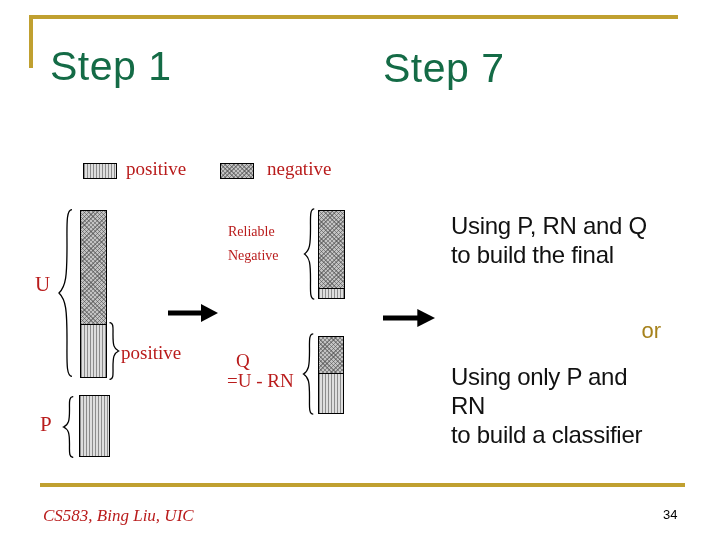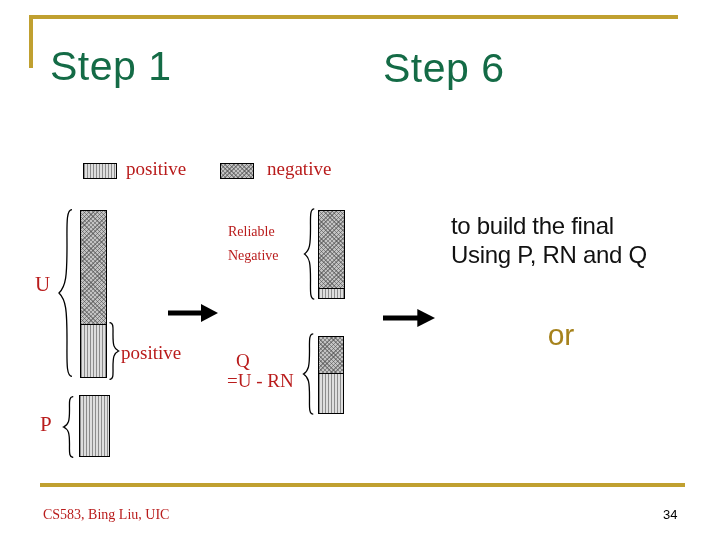--- a/index.html
+++ b/index.html
@@ -69,40 +69,40 @@
   .q-lab{left:227px;top:351px;font-size:19px;line-height:20px;}
   .q-lab .line:first-child{padding-left:9px;}
   .line{display:block;}
 
   
   .opt{position:absolute;left:451px;width:215px;color:#111;
        font-size:24px;letter-spacing:-0.3px;line-height:29px;
        font-family:"Liberation Sans",sans-serif;}
   .opt1{top:211px;}
   .opt2{top:362px;}
-  .or-lab{position:absolute;left:461px;top:320px;width:200px;text-align:center;
-          font-size:30px;color:var(--or-gold,#A6821C);line-height:1;
+  .or-lab{position:absolute;left:461px;top:320px;width:200px;text-align:right;
+          font-size:22px;color:var(--or-gold,#A6821C);line-height:1;
           font-family:"Liberation Sans",sans-serif;}
 
   
-  .credit{left:43px;top:507px;font-size:14px;}
+  .credit{left:43px;top:507px;font-size:17px;font-style:italic;}
   .pageno{position:absolute;left:663px;top:507px;font-size:13px;color:#000;
           font-family:"Liberation Sans",sans-serif;}
 </style>
 </head>
 <body>
 
 <div class="slide">
 
   <div class="rule top"></div>
   <div class="rule vert"></div>
   <div class="rule bottom"></div>
 
   <h1 class="title t1">Step 1</h1>
-  <h1 class="title t2">Step 6</h1>
+  <h1 class="title t2">Step 7</h1>
 
   <div class="swatch striped sw-pos"></div>
   <div class="serif-label lg-pos">positive</div>
   <div class="swatch crosshatch sw-neg"></div>
   <div class="serif-label lg-neg">negative</div>
 
   <div class="serif-label u-lab">U</div>
   <div class="glyph u-brace">
     <svg viewBox="0 0 20 100" preserveAspectRatio="none">
         <path d="M15 1 C9 1 10 10 10 22 C10 40 9 46 2 50 C9 54 10 60 10 78 C10 90 9 99 15 99" fill="none" stroke="#000" stroke-width="1.3" vector-effect="non-scaling-stroke"></path>
@@ -165,21 +165,25 @@
   <div class="glyph p-brace">
     <svg viewBox="0 0 20 100" preserveAspectRatio="none">
         <path d="M15 1 C9 1 10 10 10 22 C10 40 9 46 2 50 C9 54 10 60 10 78 C10 90 9 99 15 99" fill="none" stroke="#000" stroke-width="1.3" vector-effect="non-scaling-stroke"></path>
       </svg>
   </div>
   <div class="bar p-bar">
     <div class="seg striped pos"></div>
   </div>
 
   <div class="opt opt1">
+    <span class="line">Using P, RN and Q</span>
     <span class="line">to build the final</span>
-    <span class="line">Using P, RN and Q</span>
   </div>
   <div class="or-lab">or</div>
+  <div class="opt opt2">
+    <span class="line">Using only P and RN</span>
+    <span class="line">to build a classifier</span>
+  </div>
 
   <div class="serif-label credit">CS583, Bing Liu, UIC</div>
   <div class="pageno">34</div>
 
 </div>
 
 </body></html>

